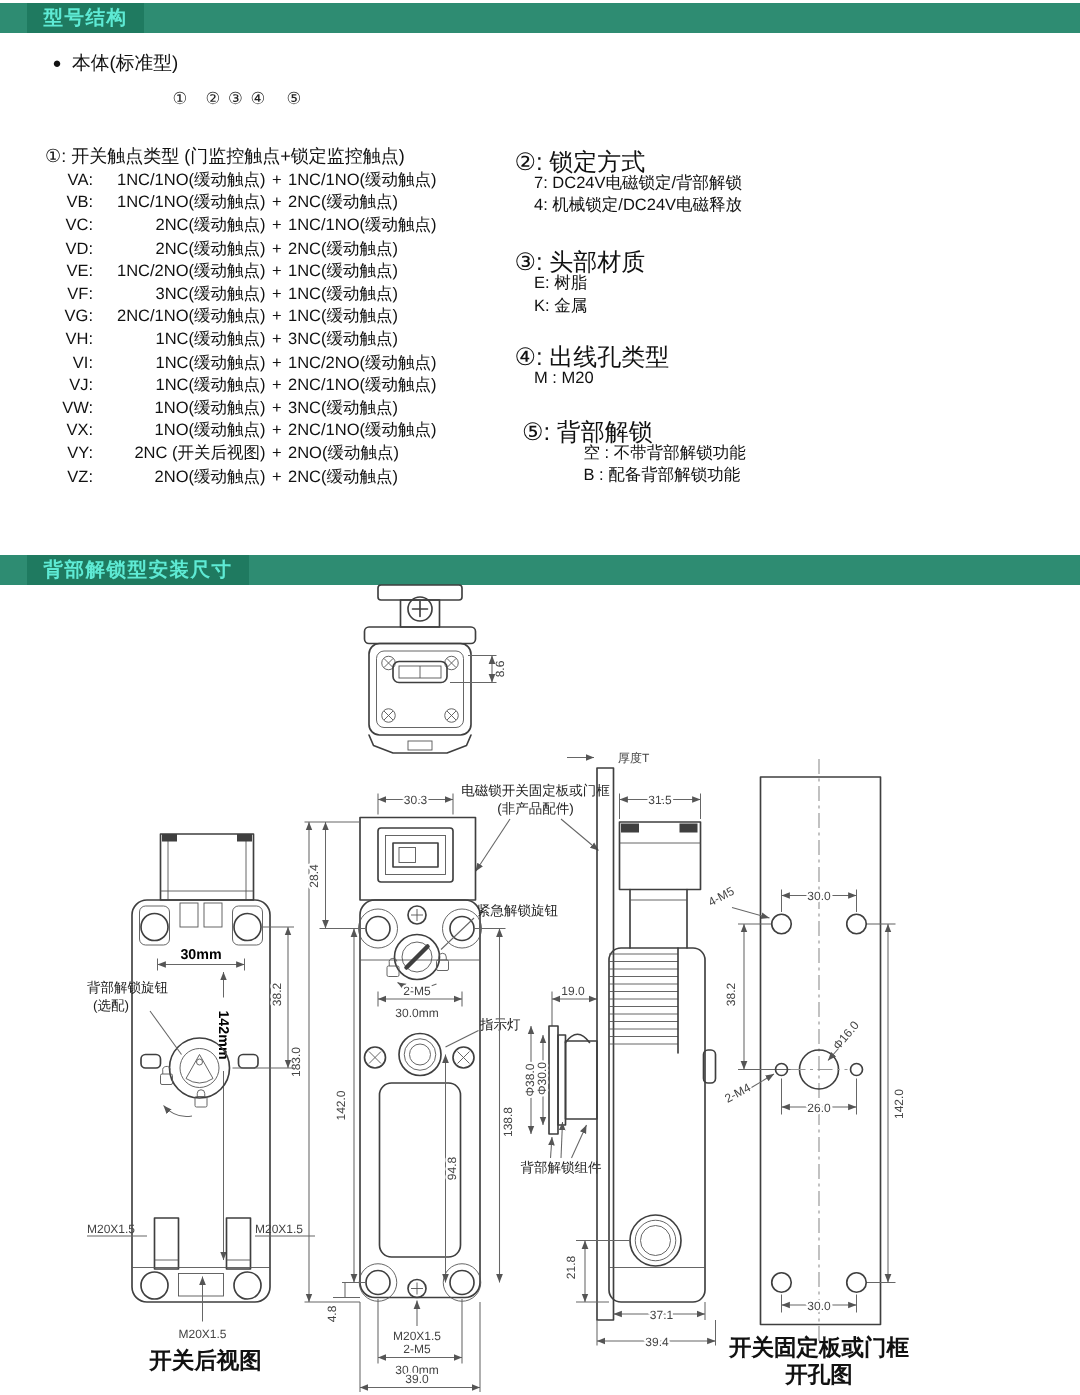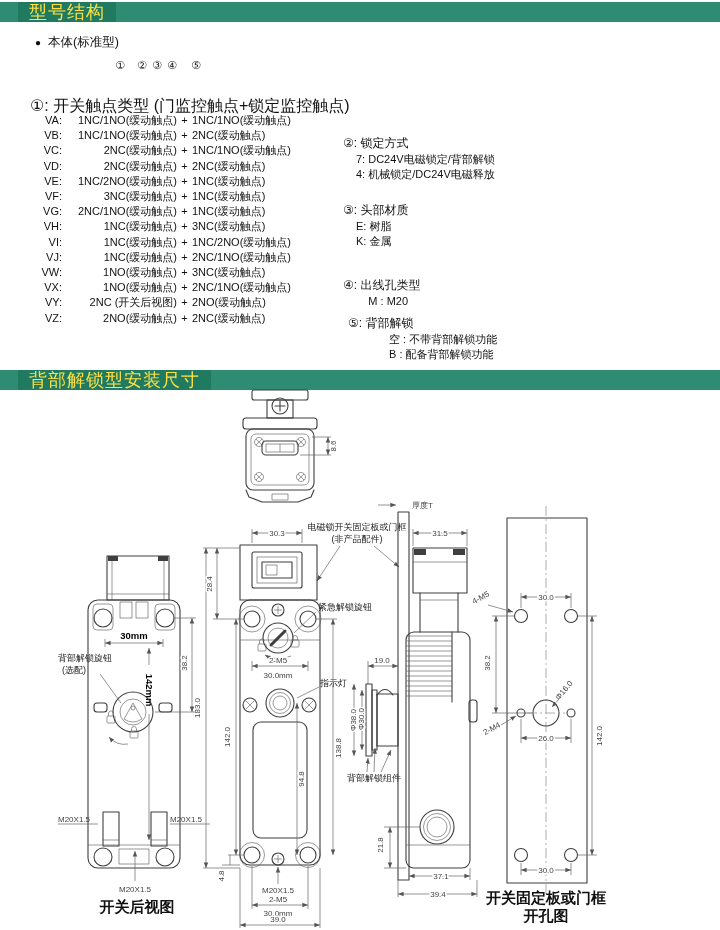--- a/index.html
+++ b/index.html
@@ -2,49 +2,49 @@
 <html><head>
 <meta charset="utf-8">
 <style>
   html,body{margin:0;padding:0;}
   body{
     width:720px;height:930px;position:relative;background:#fff;
     font-family:"Liberation Sans","DejaVu Sans",sans-serif;color:#111;overflow:hidden;
   }
   .bar{position:absolute;left:0;width:720px;height:20px;background:#2e8c72;}
   .bar .tab{position:absolute;left:18px;top:0;height:100%;padding:0 11px;background:#1f7a60;display:flex;align-items:center;}
-  .bar .tab span{color:#fde047;font-weight:normal;font-size:18px;letter-spacing:1px;white-space:nowrap;}
+  .bar .tab span{color:#5eead4;font-weight:bold;font-size:13px;letter-spacing:1px;white-space:nowrap;}
   #bar1{top:2px;} #bar2{top:346px;margin-top:24px;}
 
   .body-row{position:absolute;left:35px;top:34px;font-size:12.5px;display:flex;align-items:center;}
   .body-row .dot{font-size:10px;margin-right:7px;}
 
   .emnr{position:absolute;left:55px;top:55px;width:220px;}
   .emnr-row{display:flex;align-items:center;height:15px;}
   .emnr-prefix{font-weight:bold;font-size:16px;letter-spacing:.5px;width:53px;}
   .bx{width:12px;height:12px;border:1.6px solid #222;box-sizing:border-box;flex:none;}
   .bx.g3{margin-left:3px;} .bx.g4{margin-left:4px;}
   .dash{font-weight:bold;font-size:14px;margin:0 3px;}
   .emnr-digits{position:relative;height:14px;margin-top:4px;font-size:11px;color:#222;}
   .emnr-digits span{position:absolute;width:16px;text-align:center;top:0;}
 
   .contacts{position:absolute;left:30px;top:96px;font-size:11px;}
-  .contacts .hd{font-size:16px;height:17px;}
+  .contacts .hd{font-size:12px;height:17px;}
   .crow{display:grid;grid-template-columns:32px 115px 15px auto;line-height:15.2px;}
   .crow .c1{text-align:right;}
   .crow .c2{text-align:right;}
   .crow .c3{text-align:center;}
   .crow .c4{text-align:left;}
 
   .rcol{position:absolute;left:343px;top:96px;width:360px;font-size:11px;}
   .rblock{position:absolute;left:0;}
-  .rblock .hd{font-size:12px;height:17px;margin-top:37px;}
+  .rblock .hd{font-size:16px;height:17px;}
   .rblock .it{padding-left:13px;line-height:15px;}
   .rblock.noind .it{padding-left:2px;line-height:15px;margin-left:44px;}
-  #rb-lock{top:2px;} #rb-mat{top:69px;} #rb-out{top:144px;text-align:center;} #rb-unl{top:182px;}
+  #rb-lock{top:2px;} #rb-mat{top:69px;} #rb-out{top:132px;} #rb-unl{top:182px;}
 
   svg{position:absolute;left:0;top:380px;}
   .s{fill:none;stroke:#3f3f3f;stroke-width:1.1;stroke-linejoin:round;stroke-linecap:round;}
   .t{fill:none;stroke:#555;stroke-width:0.6;}
   .d{fill:none;stroke:#666;stroke-width:0.7;}
   .cl{fill:none;stroke:#999;stroke-width:0.8;stroke-dasharray:10 3 2 3;}
   .fl{fill:#3f3f3f;stroke:none;}
   text{font-family:"Liberation Sans","DejaVu Sans",sans-serif;}
   text.dt{font-size:8px;fill:#444;}
   .halo{paint-order:stroke fill;stroke:#fff;stroke-width:3px;stroke-linejoin:round;}

